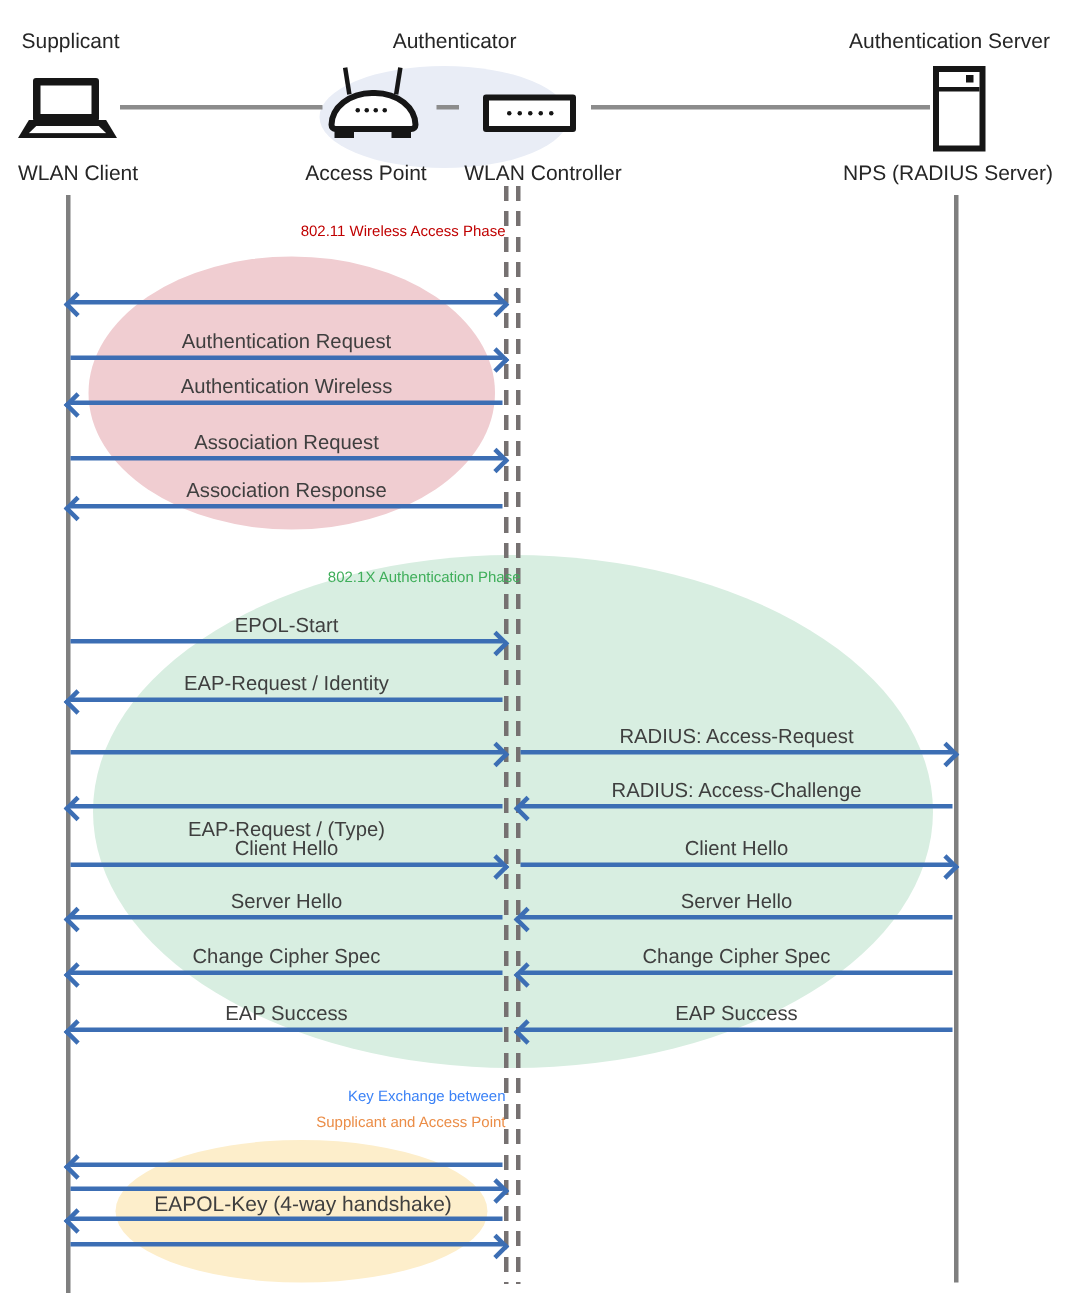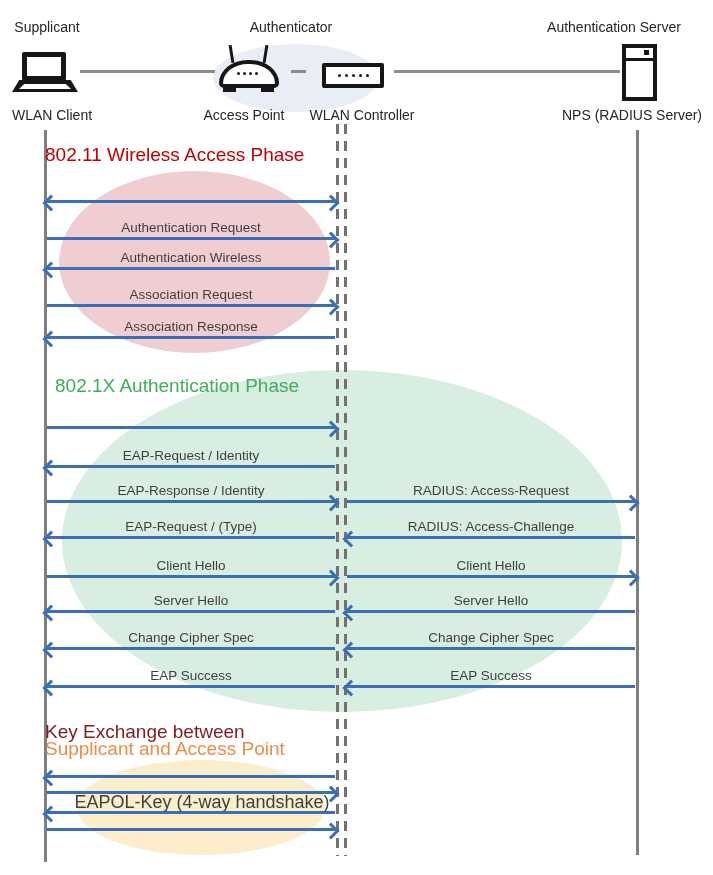--- a/index.html
+++ b/index.html
@@ -21,21 +21,21 @@
     background-image:repeating-linear-gradient(to bottom,#767171 0px,#767171 10px,transparent 10px,transparent 17px);}
   #dl1{left:336px;top:124px;height:732px;}
   #dl2{left:344px;top:124px;height:732px;}
   
   .conn{position:absolute;top:70px;height:3px;background:#8c8c8c;}
   
   .role,.device{position:absolute;font-size:14px;color:#262626;text-align:center;white-space:nowrap;}
   .role{top:19px;}
   .device{top:107px;}
   
-  .ptitle{position:absolute;font-size:19px;text-align:left;white-space:nowrap;height:17px;line-height:17px;}
+  .ptitle{position:absolute;font-size:10px;text-align:right;white-space:nowrap;height:17px;line-height:17px;}
   
   .lbl{position:absolute;font-size:13.5px;color:#3f3f3f;text-align:center;white-space:nowrap;height:17px;line-height:17px;}
   .span-l{left:45px;width:292px;}
   .span-r{left:345px;width:292px;}
   
   .arrow{position:absolute;height:2.5px;background:#3c6eb4;}
   .a-l{left:47px;width:288px;}
   .a-r{left:347px;width:288px;}
   .h{position:absolute;width:9px;height:9px;border-top:3px solid #3c6eb4;border-right:3px solid #3c6eb4;top:-3.4px;}
   .hr{right:-2px;transform:rotate(45deg);}
@@ -101,22 +101,22 @@
         <i class="dot"></i>
     </div>
   </div>
   <div>
     <div class="ic" id="srv-body"></div>
     <div class="ic" id="srv-divider"></div>
     <div class="ic" id="srv-dot"></div>
   </div>
 
   <div class="role" style="left:2px;width:90px;">Supplicant</div>
-  <div class="role" style="left:221px;width:140px;">Authenticator</div>
-  <div class="role" style="left:539px;width:150px;">Authentication Server</div>
+  <div class="role" style="left:233px;width:140px;">Authenticator</div>
+  <div class="role" style="left:558px;width:150px;">Authentication Server</div>
   <div class="device" style="left:7px;width:90px;">WLAN Client</div>
   <div class="device" style="left:184px;width:120px;">Access Point</div>
   <div class="device" style="left:302px;width:120px;text-align:center;">WLAN Controller</div>
   <div class="device" style="left:557px;width:150px;">NPS (RADIUS Server)</div>
 
   <div class="lifeline" id="ll-left"></div>
   <div class="dashedline" id="dl1"></div>
   <div class="dashedline" id="dl2"></div>
   <div class="lifeline" id="ll-right"></div>
 
@@ -142,39 +142,39 @@
       <i class="h hr"></i>
     </div>
 
   <div class="lbl span-l" style="top:318px;">Association Response</div>
   <div class="arrow a-l" style="top:336px;">
       <i class="h hl"></i>
     </div>
 
   <div class="ptitle" style="top:377px;left:55px;width:292px;color:#3FAE5A;">802.1X Authentication Phase</div>
 
+  <div class="lbl span-l" style="top:408px;">EPOL-Start</div>
   <div class="arrow a-l" style="top:426px;">
       <i class="h hr"></i>
     </div>
 
   <div class="lbl span-l" style="top:447px;">EAP-Request / Identity</div>
   <div class="arrow a-l" style="top:465px;">
       <i class="h hl"></i>
     </div>
 
-  <div class="lbl span-l" style="top:482px;">EAP-Response / Identity</div>
   <div class="arrow a-l" style="top:500px;">
       <i class="h hr"></i>
     </div>
   <div class="lbl span-r" style="top:482px;">RADIUS: Access-Request</div>
   <div class="arrow a-r" style="top:500px;">
       <i class="h hr"></i>
     </div>
 
-  <div class="lbl span-l" style="top:518px;">EAP-Request / (Type)</div>
+  <div class="lbl span-l" style="top:544px;">EAP-Request / (Type)</div>
   <div class="arrow a-l" style="top:536px;">
       <i class="h hl"></i>
     </div>
   <div class="lbl span-r" style="top:518px;">RADIUS: Access-Challenge</div>
   <div class="arrow a-r" style="top:536px;">
       <i class="h hl"></i>
     </div>
 
   <div class="lbl span-l" style="top:557px;">Client Hello</div>
   <div class="arrow a-l" style="top:575px;">
@@ -205,30 +205,30 @@
 
   <div class="lbl span-l" style="top:667px;">EAP Success</div>
   <div class="arrow a-l" style="top:685px;">
       <i class="h hl"></i>
     </div>
   <div class="lbl span-r" style="top:667px;">EAP Success</div>
   <div class="arrow a-r" style="top:685px;">
       <i class="h hl"></i>
     </div>
 
-  <div class="ptitle span-l" style="top:723px;color:#7f1d1d;">Key Exchange between</div>
+  <div class="ptitle span-l" style="top:723px;color:#3b82f6;">Key Exchange between</div>
   <div class="ptitle span-l" style="top:740px;color:#EB8D47;">Supplicant and Access Point</div>
 
   <div class="arrow a-l" style="top:775px;">
       <i class="h hl"></i>
     </div>
   <div class="arrow a-l" style="top:791px;">
       <i class="h hr"></i>
     </div>
-  <div class="lbl" style="top:794px;left:56px;width:292px;font-size:18px;">EAPOL-Key (4-way handshake)</div>
+  <div class="lbl" style="top:794px;left:56px;width:292px;font-size:14px;">EAPOL-Key (4-way handshake)</div>
   <div class="arrow a-l" style="top:811px;">
       <i class="h hl"></i>
     </div>
   <div class="arrow a-l" style="top:828px;">
       <i class="h hr"></i>
     </div>
 
 </div>
 
 </body></html>

